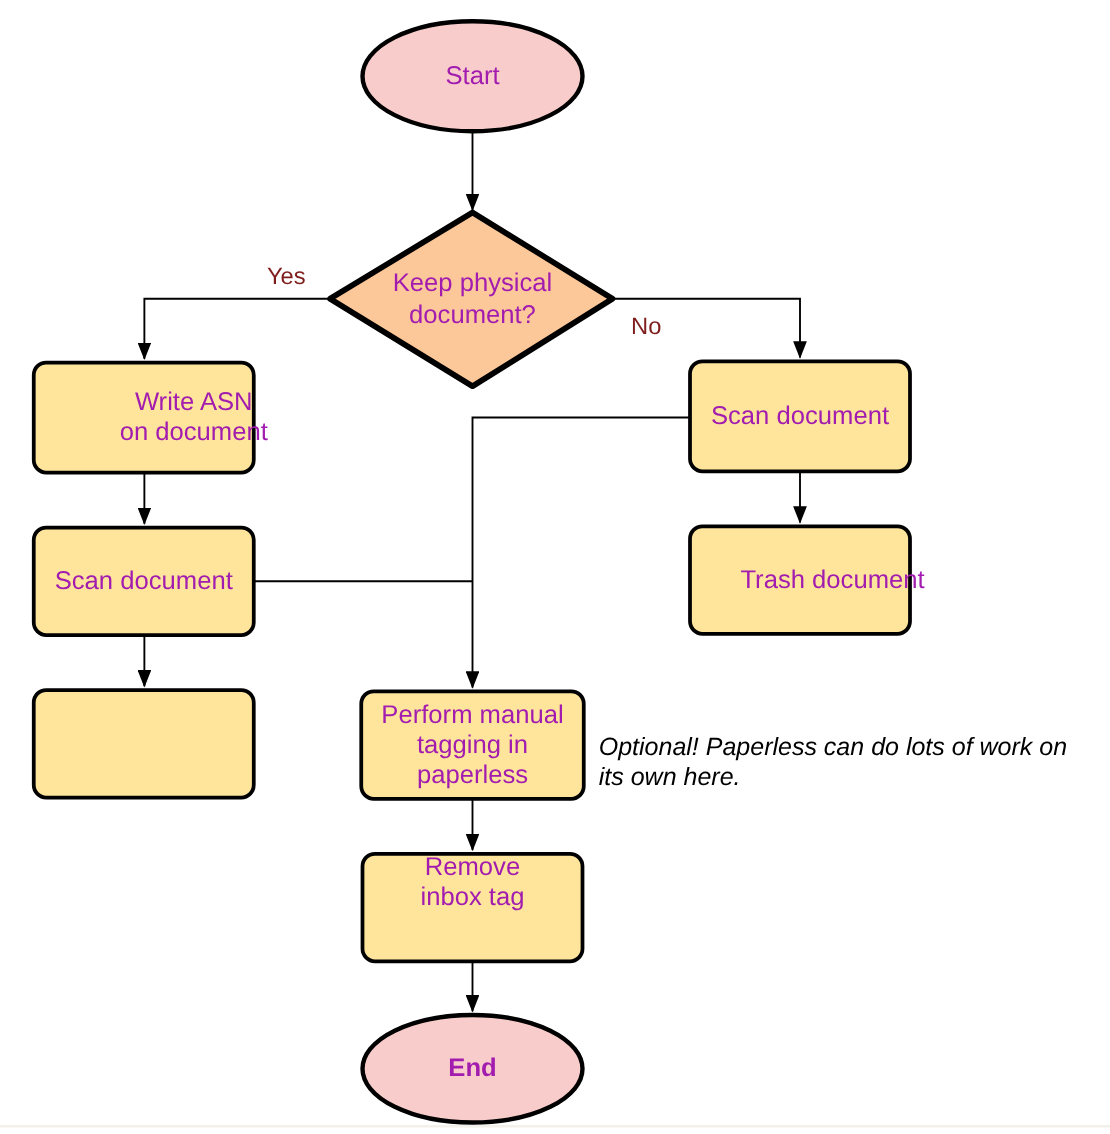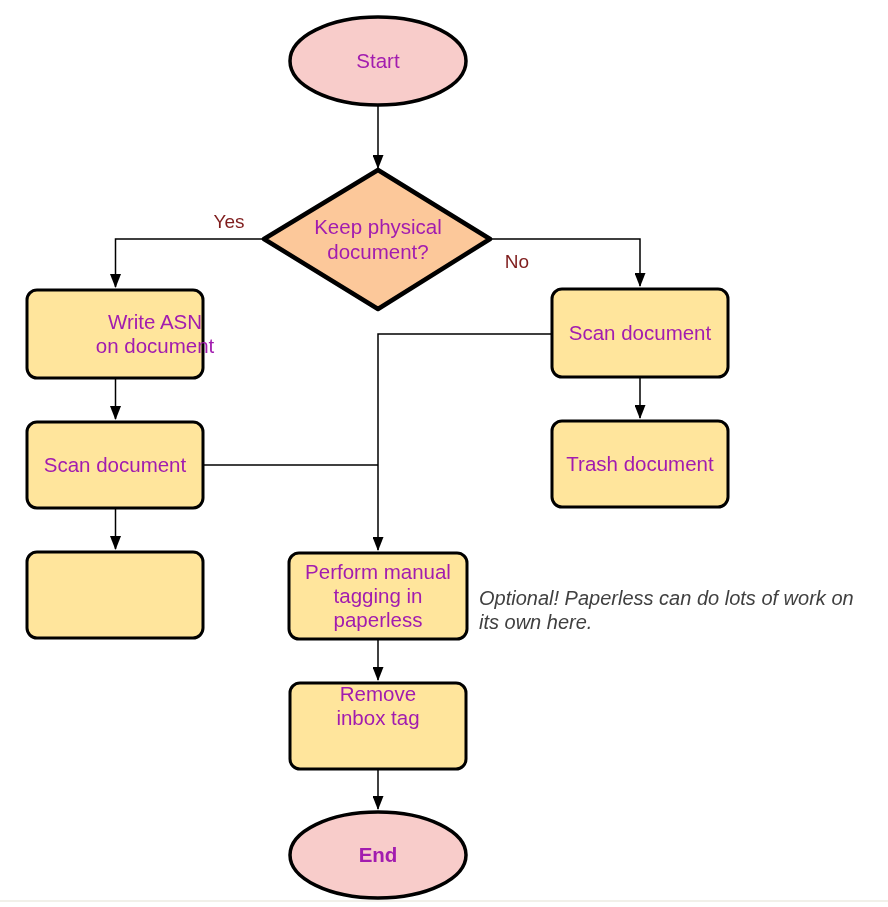--- a/index.html
+++ b/index.html
@@ -48,21 +48,21 @@
     pointer-events: none;
   }
   .annotation {
     position: absolute;
     left: 479px;
     top: 586px;
     width: 404px;
     font-style: italic;
     font-size: 20px;
     line-height: 24px;
-    color: #404040;
+    color: #000000;
     white-space: pre-line;
   }
   .bottom-rule {
     position: absolute;
     left: 0;
     top: 900px;
     width: 888px;
     height: 2px;
     background: #f1f0e9;
   }
@@ -117,21 +117,21 @@
 document?</div>
 
   <div class="node-label" style="left:27px; top:290px; width:176px; height:88px;margin-left:40px;">Write ASN
 on document</div>
 
   <div class="node-label" style="left:27px; top:422px; width:176px; height:86px;">Scan document</div>
 
 
   <div class="node-label" style="left:552px; top:289px; width:176px; height:88px;">Scan document</div>
 
-  <div class="node-label" style="left:552px; top:421px; width:176px; height:86px;">Trash document</div>
+  <div class="node-label" style="left:552px; top:421px; width:176px; height:86px;padding-left:26px;">Trash document</div>
 
   <div class="node-label" style="left:289px; top:553px; width:178px; height:86px;border-radius:18px;">Perform manual
 tagging in
 paperless</div>
 
   <div class="node-label" style="left:290px; top:667px; width:176px; height:78px;">Remove
 inbox tag</div>
 
   <div class="node-label" style="left:290px; top:812px; width:176px; height:86px;font-weight:bold;">End</div>
 

